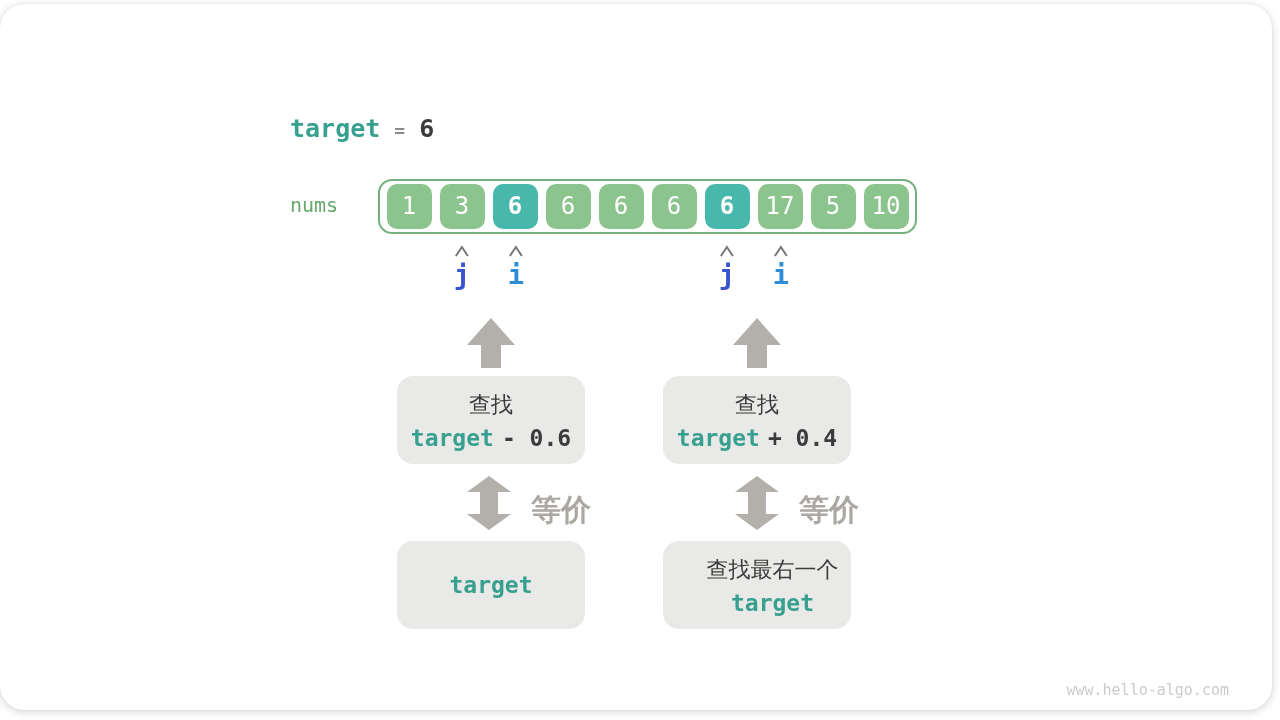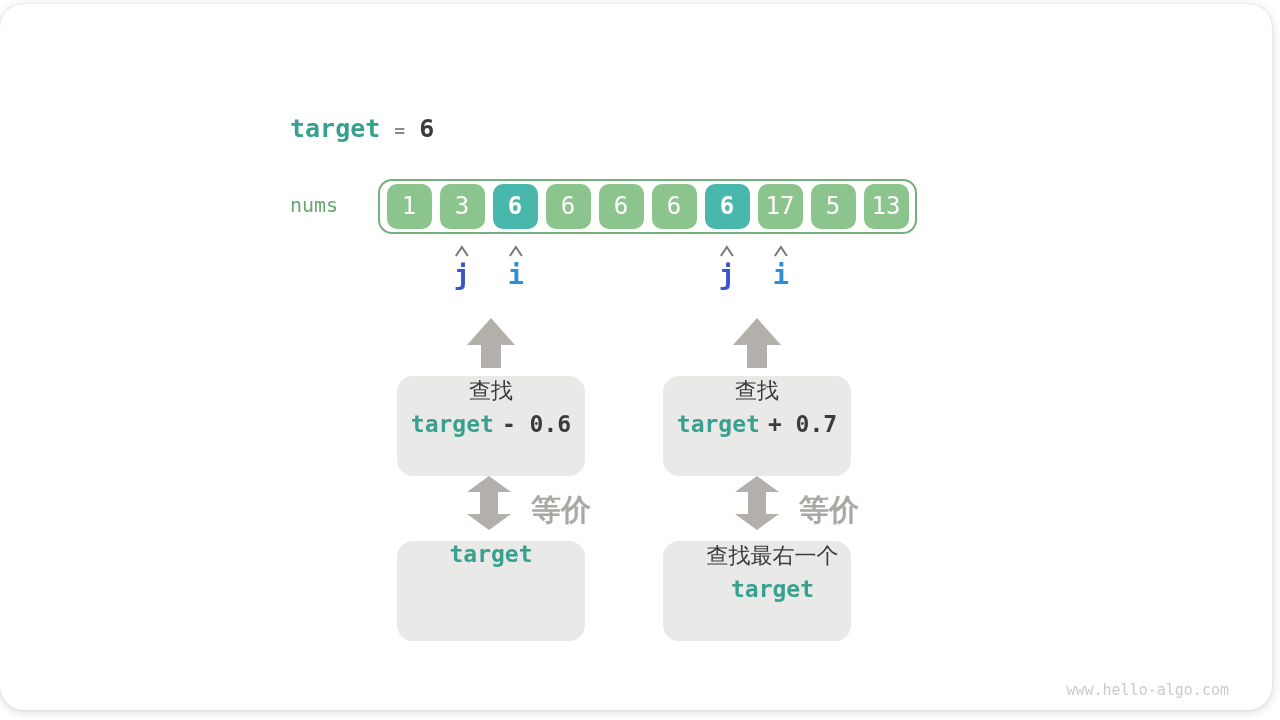--- a/index.html
+++ b/index.html
@@ -57,23 +57,23 @@
   
   .up-arrow{position:absolute;top:314px;}
   .ua-left{left:467px;} .ua-right{left:733px;}
   .dbl-arrow{position:absolute;top:472px;}
   .da-left{left:467px;} .da-right{left:735px;}
   .equiv{position:absolute;top:486px;font-size:30px;font-weight:bold;
     color:var(--equiv-gray);}
   .eq-left{left:531px;} .eq-right{left:799px;}
 
   
-  .flow-box{position:absolute;width:188px;height:100px;background:var(--box-gray);
+  .flow-box{position:absolute;width:188px;height:88px;background:var(--box-gray);
     border-radius:16px;display:flex;flex-direction:column;align-items:center;
-    gap:5px;}
+    justify-content:center;gap:5px;}
   .fb-search-left{left:397px;top:372px;} .fb-search-right{left:663px;top:372px;}
   .fb-result-left{left:397px;top:537px;} .fb-result-right{left:663px;top:537px;padding-left:31px;}
   .box-line1{font-size:22px;color:var(--text-dark);}
   .box-code{font-family:"DejaVu Sans Mono","Liberation Mono",monospace;
     font-size:23px;font-weight:bold;color:var(--text-dark);display:flex;gap:8px;}
   .box-code .teal{color:var(--teal-accent);}
 
   .watermark{position:absolute;right:43px;top:677px;font-size:15px;
     color:var(--watermark-gray);}
 </style>
@@ -94,21 +94,21 @@
       <div class="cells">
           <div class="cell">1</div>
           <div class="cell">3</div>
           <div class="cell hl">6</div>
           <div class="cell">6</div>
           <div class="cell">6</div>
           <div class="cell">6</div>
           <div class="cell hl">6</div>
           <div class="cell">17</div>
           <div class="cell">5</div>
-          <div class="cell">13</div>
+          <div class="cell">10</div>
         </div>
     </div>
 
     <div class="pointer pj p1">
       <svg width="16" height="13">
         <polyline points="2,11 8,2 14,11" fill="none" stroke="var(--caret-gray)" stroke-width="2"></polyline>
       </svg>
       <span class="ltr mono">j</span>
     </div>
     <div class="pointer pi p2">
@@ -141,21 +141,21 @@
       <div class="box-line1">查找</div>
       <div class="box-code">
         <span class="teal">target</span>
         <span>- 0.6</span>
       </div>
     </div>
     <div class="flow-box fb-search-right">
       <div class="box-line1">查找</div>
       <div class="box-code">
         <span class="teal">target</span>
-        <span>+ 0.7</span>
+        <span>+ 0.4</span>
       </div>
     </div>
 
     <svg class="dbl-arrow da-left" width="44" height="54">
       <polygon points="22,0 44,16 31,16 31,38 44,38 22,54 0,38 13,38 13,16 0,16" fill="var(--arrow-gray)"></polygon>
     </svg>
     <svg class="dbl-arrow da-right" width="44" height="54">
       <polygon points="22,0 44,16 31,16 31,38 44,38 22,54 0,38 13,38 13,16 0,16" fill="var(--arrow-gray)"></polygon>
     </svg>
     <span class="equiv eq-left">等价</span>

